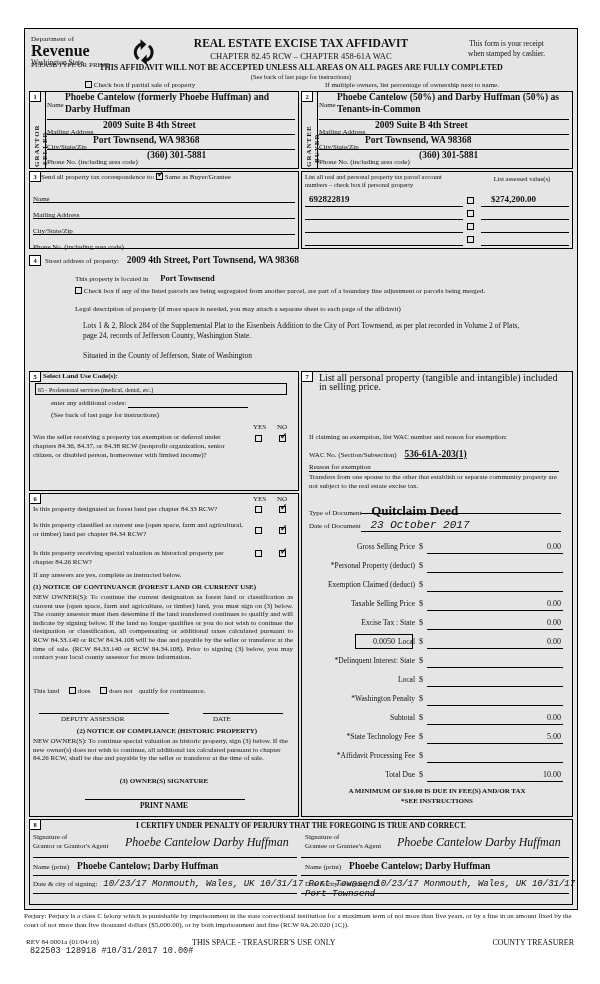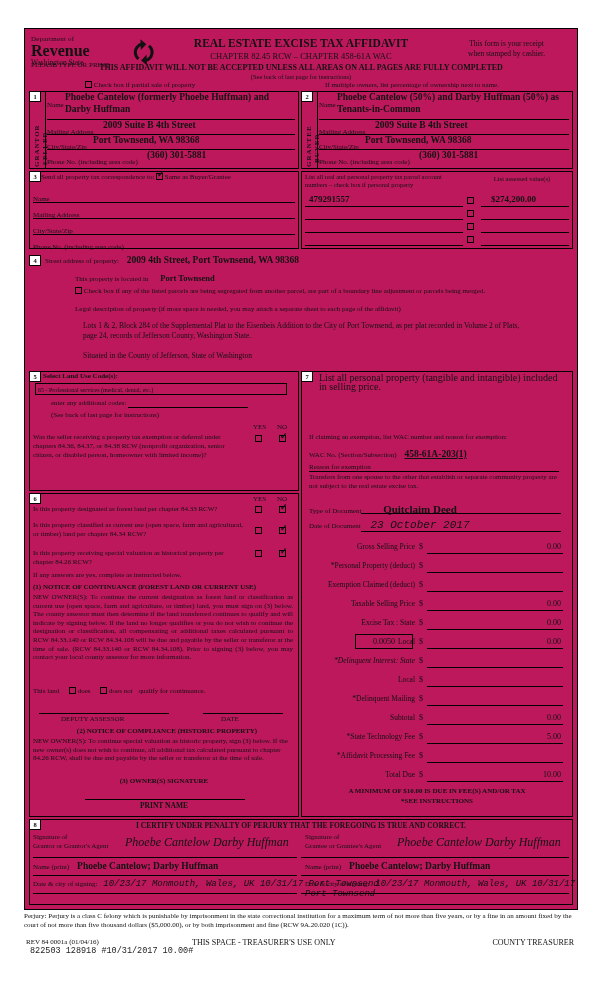--- a/index.html
+++ b/index.html
@@ -1,18 +1,18 @@
 <!DOCTYPE html>
 <html><head>
 <meta charset="utf-8">
 <style>
   html,body{margin:0;padding:0;background:#ffffff;}
   body{width:600px;height:984px;font-family:"Liberation Serif",serif;color:#111;}
   .page{position:relative;width:600px;height:984px;background:#fff;}
-  .sheet{position:absolute;left:24px;top:28px;width:552px;height:880px;border:1px solid #000;background:#be185d;}
+  .sheet{position:absolute;left:24px;top:28px;width:552px;height:880px;border:1px solid #000;background:#e5e5e5;}
   
   .hdr{position:relative;height:60px;}
   .dept{position:absolute;left:6px;top:6px;width:180px;}
   .dept .d1{font-size:7px;letter-spacing:.2px;}
   .dept .d2{font-size:16px;font-weight:bold;line-height:15px;}
   .dept .d3{font-size:7.5px;}
   .logo{position:absolute;left:108px;top:6px;font-size:24px;font-weight:bold;font-family:"Liberation Serif",serif;}
   .title{position:absolute;left:0;right:0;top:8px;text-align:center;font-size:11.5px;font-weight:bold;}
   .subtitle{position:absolute;left:0;right:0;top:22px;text-align:center;font-size:8.5px;}
   .seeback{position:absolute;left:0;right:0;top:44px;text-align:center;font-size:6.5px;}
@@ -127,21 +127,21 @@
       <div style="position:relative;height:15px;border-bottom:1px solid #000;"><span class="lbl">Mailing Address</span></div>
       <div style="position:relative;height:15px;border-bottom:1px solid #000;"><span class="lbl">City/State/Zip</span></div>
       <div style="position:relative;height:15px;"><span class="lbl">Phone No. (including area code)</span></div>
     </div>
 
     <div class="box" style="left:276px;top:142px;width:272px;height:78px;"></div>
     <div style="position:absolute;left:280px;top:144px;width:160px;font-size:6.5px;line-height:8px;">List all real and personal property tax parcel account numbers – check box if personal property</div>
     <div style="position:absolute;left:450px;top:146px;width:94px;text-align:center;font-size:6.5px;">List assessed value(s)</div>
     <div style="position:absolute;left:280px;top:166px;width:264px;">
       <div style="position:relative;height:13px;">
-        <span class="val" style="position:absolute;left:4px;top:-1px;font-size:9px;">479291557</span>
+        <span class="val" style="position:absolute;left:4px;top:-1px;font-size:9px;">692822819</span>
         <span style="position:absolute;left:0;top:11px;width:158px;border-bottom:1px solid #000;"></span>
         <span class="cb" style="position:absolute;left:162px;top:2px;"></span>
         <span class="val" style="position:absolute;left:186px;top:-1px;font-size:9px;">$274,200.00</span>
         <span style="position:absolute;left:176px;top:11px;width:88px;border-bottom:1px solid #000;"></span>
       </div>
       <div style="position:relative;height:13px;">
         <span style="position:absolute;left:0;top:11px;width:158px;border-bottom:1px solid #000;"></span>
         <span class="cb" style="position:absolute;left:162px;top:2px;"></span>
         <span style="position:absolute;left:176px;top:11px;width:88px;border-bottom:1px solid #000;"></span>
       </div>
@@ -216,44 +216,44 @@
       <span>This land</span>
       <span class="cb" style="margin-left:8px;"></span>
       <span>does</span>
       <span class="cb" style="margin-left:8px;"></span>
       <span>does not</span>
       <span style="margin-left:4px;">qualify for continuance.</span>
     </div>
     <span style="position:absolute;left:14px;top:684px;width:130px;border-bottom:1px solid #000;"></span>
     <span style="position:absolute;left:178px;top:684px;width:80px;border-bottom:1px solid #000;"></span>
     <div style="position:absolute;left:36px;top:686px;font-size:7px;">DEPUTY ASSESSOR</div>
-    <div style="position:absolute;left:196px;top:686px;font-size:7px;text-align:center;">DATE</div>
+    <div style="position:absolute;left:188px;top:686px;font-size:7px;text-align:center;">DATE</div>
 
     <div style="position:absolute;left:32px;top:698px;width:220px;font-size:7px;font-weight:bold;text-align:center;">(2) NOTICE OF COMPLIANCE (HISTORIC PROPERTY)</div>
     <div style="position:absolute;left:8px;top:708px;width:260px;font-size:7px;line-height:8.6px;">NEW OWNER(S): To continue special valuation as historic property, sign (3) below. If the new owner(s) does not wish to continue, all additional tax calculated pursuant to chapter 84.26 RCW, shall be due and payable by the seller or transferor at the time of sale.</div>
     <div style="position:absolute;left:8px;top:748px;width:262px;font-size:7px;font-weight:bold;text-align:center;">(3) OWNER(S) SIGNATURE</div>
     <span style="position:absolute;left:60px;top:770px;width:160px;border-bottom:1px solid #000;"></span>
     <div style="position:absolute;left:8px;top:772px;width:262px;font-size:7.5px;font-weight:bold;text-align:center;">PRINT NAME</div>
 
     <div class="box" style="left:276px;top:342px;width:272px;height:446px;"></div>
     <div class="num" style="left:276px;top:342px;">7</div>
     <div style="position:absolute;left:294px;top:344px;width:246px;font-size:10px;line-height:9px;">List all  personal property (tangible and intangible) included in selling price.</div>
 
     <div style="position:absolute;left:284px;top:404px;width:256px;font-size:7px;">If claiming an exemption, list WAC number and reason for exemption:</div>
     <div style="position:absolute;left:284px;top:420px;font-size:7px;">
       <span>WAC No. (Section/Subsection)</span>
-      <span class="val" style="margin-left:6px;text-decoration:underline;">458-61A-203(1)</span>
+      <span class="val" style="margin-left:6px;text-decoration:underline;">536-61A-203(1)</span>
     </div>
     <span style="position:absolute;left:284px;top:442px;width:250px;border-bottom:1px solid #000;"></span>
     <div style="position:absolute;left:284px;top:434px;font-size:7px;">Reason for exemption</div>
     <div style="position:absolute;left:284px;top:444px;width:252px;font-size:7px;line-height:9px;">Transfers from one spouse to the other that establish or separate community property are not subject to the real estate excise tax.</div>
 
     <div style="position:absolute;left:284px;top:474px;font-size:7px;">
       <span>Type of Document</span>
-      <span class="val" style="margin-left:20px;font-size:11px;">Quitclaim Deed</span>
+      <span class="val" style="margin-left:8px;font-size:13px;">Quitclaim Deed</span>
     </div>
     <span style="position:absolute;left:336px;top:484px;width:200px;border-bottom:1px solid #000;"></span>
     <div style="position:absolute;left:284px;top:490px;font-size:7px;">
       <span>Date of Document</span>
       <span class="hand" style="margin-left:8px;font-size:11px;">23 October 2017</span>
     </div>
     <span style="position:absolute;left:336px;top:502px;width:200px;border-bottom:1px solid #000;"></span>
 
     <div id="money-rows" style="position:absolute;left:284px;top:510px;width:256px;">
         <div style="position: relative; height: 19px;">
@@ -287,33 +287,33 @@
           <span style="position: absolute; left: 118px; top: 3px; width: 134px; text-align: right; font-size: 8px;">0.00</span>
         </div>
         <div style="position: relative; height: 19px;">
           <span style="position: absolute; right: 150px; top: 3px; font-size: 7.5px; white-space: nowrap;">Local</span>
           <span style="position: absolute; left: 110px; top: 3px; font-size: 8px;">$</span>
           <span style="position: absolute; left: 118px; top: 14px; width: 136px; border-bottom: 1px solid rgb(0, 0, 0);"></span>
           <span style="position: absolute; left: 118px; top: 3px; width: 134px; text-align: right; font-size: 8px;">0.00</span>
           <span style="position: absolute; left: 46px; top: 0px; width: 56px; height: 13px; border: 1px solid rgb(0, 0, 0); font-size: 8px; text-align: center; line-height: 13px;">0.0050</span>
         </div>
         <div style="position: relative; height: 19px;">
-          <span style="position: absolute; right: 150px; top: 3px; font-size: 7.5px; white-space: nowrap; font-style: italic;">*Delinquent Interest: State</span>
+          <span style="position: absolute; right: 150px; top: 3px; font-size: 7.5px; white-space: nowrap;">*Delinquent Interest: State</span>
           <span style="position: absolute; left: 110px; top: 3px; font-size: 8px;">$</span>
           <span style="position: absolute; left: 118px; top: 14px; width: 136px; border-bottom: 1px solid rgb(0, 0, 0);"></span>
           <span style="position: absolute; left: 118px; top: 3px; width: 134px; text-align: right; font-size: 8px;"></span>
         </div>
         <div style="position: relative; height: 19px;">
           <span style="position: absolute; right: 150px; top: 3px; font-size: 7.5px; white-space: nowrap;">Local</span>
           <span style="position: absolute; left: 110px; top: 3px; font-size: 8px;">$</span>
           <span style="position: absolute; left: 118px; top: 14px; width: 136px; border-bottom: 1px solid rgb(0, 0, 0);"></span>
           <span style="position: absolute; left: 118px; top: 3px; width: 134px; text-align: right; font-size: 8px;"></span>
         </div>
         <div style="position: relative; height: 19px;">
-          <span style="position: absolute; right: 150px; top: 3px; font-size: 7.5px; white-space: nowrap;">*Delinquent Mailing</span>
+          <span style="position: absolute; right: 150px; top: 3px; font-size: 7.5px; white-space: nowrap;">*Washington Penalty</span>
           <span style="position: absolute; left: 110px; top: 3px; font-size: 8px;">$</span>
           <span style="position: absolute; left: 118px; top: 14px; width: 136px; border-bottom: 1px solid rgb(0, 0, 0);"></span>
           <span style="position: absolute; left: 118px; top: 3px; width: 134px; text-align: right; font-size: 8px;"></span>
         </div>
         <div style="position: relative; height: 19px;">
           <span style="position: absolute; right: 150px; top: 3px; font-size: 7.5px; white-space: nowrap;">Subtotal</span>
           <span style="position: absolute; left: 110px; top: 3px; font-size: 8px;">$</span>
           <span style="position: absolute; left: 118px; top: 14px; width: 136px; border-bottom: 1px solid rgb(0, 0, 0);"></span>
           <span style="position: absolute; left: 118px; top: 3px; width: 134px; text-align: right; font-size: 8px;">0.00</span>
         </div>

